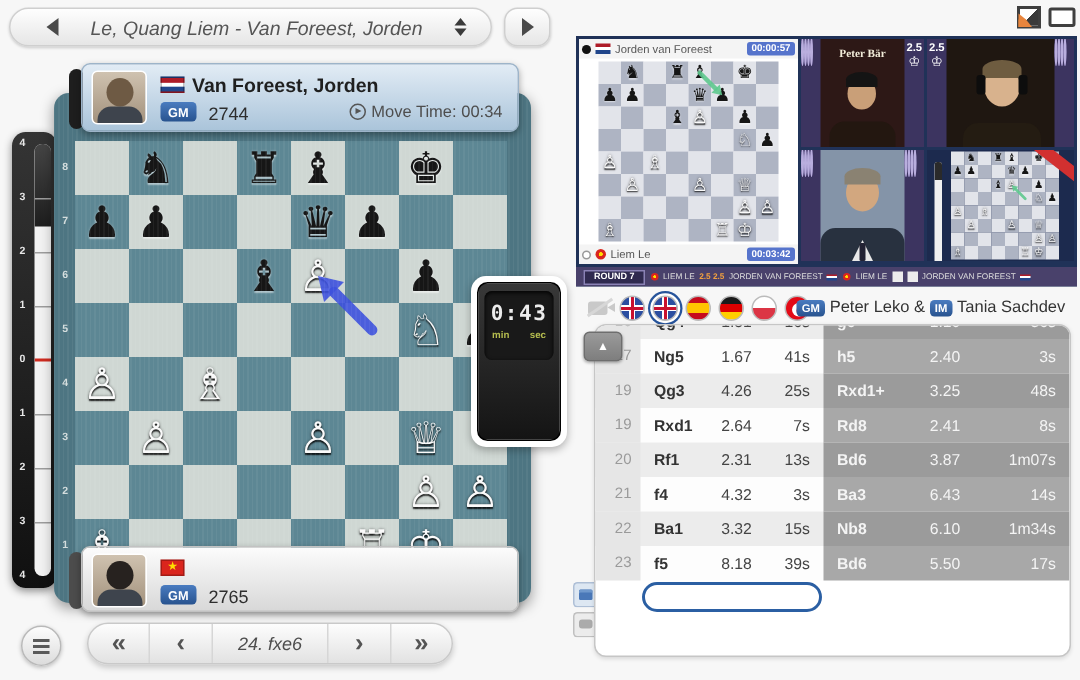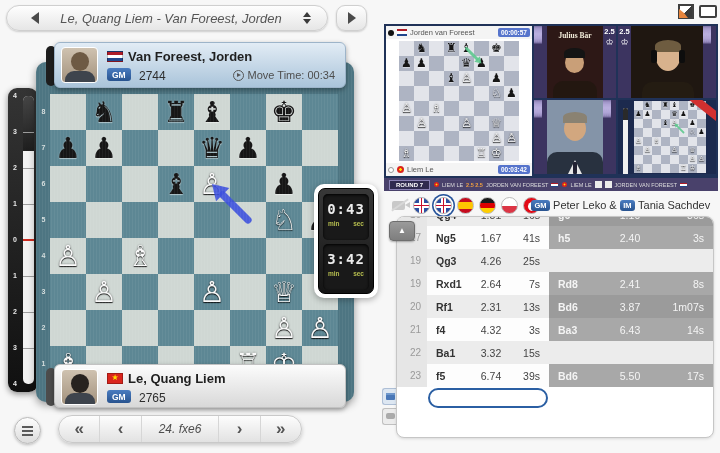--- a/index.html
+++ b/index.html
@@ -349,36 +349,28 @@
     <span class="flag f-nl flag-pos"></span>
     <div class="pname">Van Foreest, Jorden</div>
     <span class="badge badge-pos">GM</span>
     <div class="rating">2744</div>
     <div class="movetime"><span class="play-ico"></span><span>Move Time: 00:34</span></div>
   </div>
 
   <div class="pcard bot">
     <div class="avatar av2"></div>
     <span class="flag f-vn flag-pos"></span>
-    <div class="pname">Le, Quang Liem</div>
     <span class="badge badge-pos">GM</span>
     <div class="rating">2765</div>
   </div>
 
   <div class="clock-plate">
     <div class="clock">
       <div class="cseg" style="top:5px">
         <div class="ctime">0:43</div>
-        <div class="cunits">
-            <span>min</span>
-            <span>sec</span>
-          </div>
-      </div>
-      <div class="cseg" style="top:55px">
-        <div class="ctime">3:42</div>
         <div class="cunits">
             <span>min</span>
             <span>sec</span>
           </div>
       </div>
     </div>
   </div>
 
   <div class="menu-btn">
       <span class="menu-lines"></span>
@@ -497,21 +489,21 @@
         </div>
       <div class="lb-foot">
         <span class="dotw"></span>
         <span class="mf-vn"></span>
         <span>Liem Le</span>
         <span class="lb-time">00:03:42</span>
       </div>
     </div>
 
     <div class="vcell" style="left:150px;top:2px;width:82px;height:72px;background:#2d1816">
-      <div class="jb">Julius Bär</div>
+      <div class="jb">Peter Bär</div>
       <div class="pcol l"><i class="pc"></i><i class="pc"></i><i class="pc"></i><i class="pc"></i></div>
       <div class="pcol r"></div>
       <div class="score" style="right:0">
           <div>2.5</div>
           <div class="k">♔</div>
         </div>
       <div class="p-head" style="left:31px;top:26px;width:19px;height:21px;background:#c99f78"></div>
       <div class="p-hair" style="left:30px;top:22px;width:21px;height:10px;background:#141414"></div>
       <div class="p-body" style="left:19px;width:44px;height:17px;background:#231710"></div>
     </div>
@@ -702,20 +694,25 @@
             <div class="c-bm">h5</div>
             <div class="c-be">2.40</div>
             <div class="c-bt">3s</div>
           </div>
         </div>
         <div class="mrow even">
           <div class="c-num">19</div>
           <div class="c-wm">Qg3</div>
           <div class="c-we">4.26</div>
           <div class="c-wt">25s</div>
+          <div class="bsec">
+            <div class="c-bm">Rxd1+</div>
+            <div class="c-be">3.25</div>
+            <div class="c-bt">48s</div>
+          </div>
         </div>
         <div class="mrow odd">
           <div class="c-num">19</div>
           <div class="c-wm">Rxd1</div>
           <div class="c-we">2.64</div>
           <div class="c-wt">7s</div>
           <div class="bsec">
             <div class="c-bm">Rd8</div>
             <div class="c-be">2.41</div>
             <div class="c-bt">8s</div>
@@ -741,25 +738,30 @@
             <div class="c-bm">Ba3</div>
             <div class="c-be">6.43</div>
             <div class="c-bt">14s</div>
           </div>
         </div>
         <div class="mrow even">
           <div class="c-num">22</div>
           <div class="c-wm">Ba1</div>
           <div class="c-we">3.32</div>
           <div class="c-wt">15s</div>
+          <div class="bsec">
+            <div class="c-bm">Nb8</div>
+            <div class="c-be">6.10</div>
+            <div class="c-bt">1m34s</div>
+          </div>
         </div>
         <div class="mrow odd">
           <div class="c-num">23</div>
           <div class="c-wm">f5</div>
-          <div class="c-we">6.74</div>
+          <div class="c-we">8.18</div>
           <div class="c-wt">39s</div>
           <div class="bsec">
             <div class="c-bm">Bd6</div>
             <div class="c-be">5.50</div>
             <div class="c-bt">17s</div>
           </div>
         </div>
         <div class="cur-oval" style="top: 185px;"></div>
       </div>
   </div>

